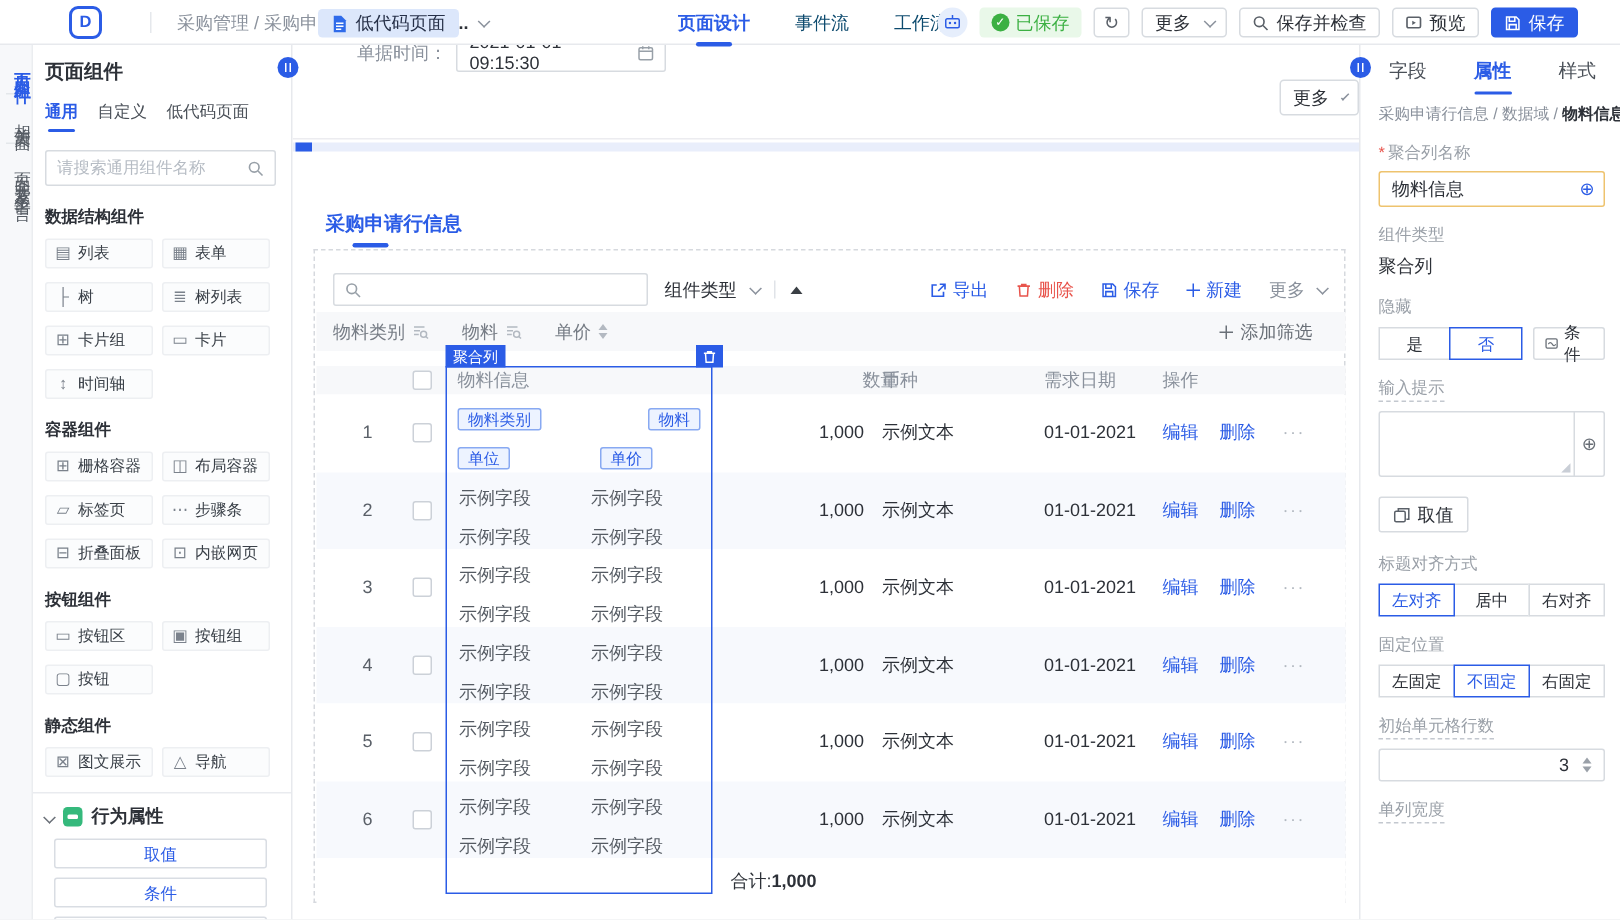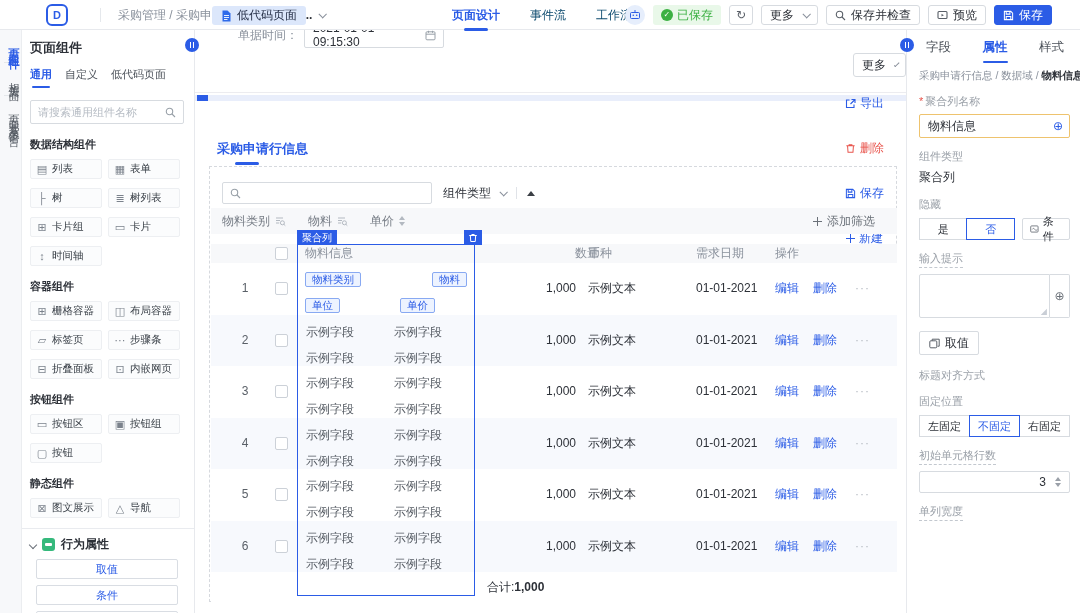--- a/index.html
+++ b/index.html
@@ -75,21 +75,21 @@
   .hscroll{position:absolute;left:0;top:65px;width:711px;height:6px;background:#e9eefb;}
   .hthumb{position:absolute;left:2px;top:0;width:11px;height:6px;background:#2b5ce6;}
   .cv-title{position:absolute;left:22px;top:110px;color:#2b5ce6;font-weight:bold;font-size:13px;}
   .cv-title::after{content:"";position:absolute;left:18px;bottom:-7px;width:24px;height:3px;border-radius:2px;background:#2b5ce6;}
   .card{position:absolute;left:14px;top:136px;width:688px;height:436px;border:1px dashed #d6d9de;background:#fff;}
   .tbar{position:absolute;left:12px;top:15px;right:12px;height:22px;display:flex;align-items:center;}
   .csearch{width:210px;height:22px;border:1px solid #d7dbe0;border-radius:2px;display:flex;align-items:center;padding:0 7px;}
   .filt{margin-left:11px;display:flex;align-items:center;gap:10px;}
   .vdiv{width:1px;height:12px;background:#e0e3e8;}
   .triup{width:0;height:0;border-left:4px solid transparent;border-right:4px solid transparent;border-bottom:5px solid #3a3f45;cursor:pointer;}
-  .acts{margin-left:auto;display:flex;align-items:center;gap:28px;flex-direction:column;}
+  .acts{margin-left:auto;display:flex;align-items:center;gap:18px;}
   .act{display:flex;align-items:center;gap:4px;cursor:pointer;color:#2b5ce6;white-space:nowrap;}
   .act.red{color:#e8544c;}
   .act.gray{color:#8a919c;}
   .plus{position:relative;width:9px;height:9px;flex:none;}
   .plus::before{content:"";position:absolute;left:0;top:4px;width:9px;height:1.4px;background:currentColor;}
   .plus::after{content:"";position:absolute;left:4px;top:0;width:1.4px;height:9px;background:currentColor;}
   .cfg{position:absolute;left:1px;top:41px;width:686px;height:26px;background:#f7f8fa;display:flex;align-items:center;color:#767c85;}
   .cfg .fitem{display:flex;align-items:center;gap:5px;margin-right:22px;cursor:pointer;}
   .sorti{display:inline-flex;flex-direction:column;gap:2px;}
   .sorti i{width:0;height:0;border-left:3.5px solid transparent;border-right:3.5px solid transparent;display:block;}
@@ -642,20 +642,25 @@
             <rect x="0.8" y="2.8" width="7" height="7" rx="1" fill="none" stroke="#5a6068" stroke-width="1"></rect>
             <path d="M3.2 2.8V1.2h7v7H8.6" fill="none" stroke="#5a6068" stroke-width="1"></path>
           </svg>
         <span>取值</span>
       </div>
     </div>
 
 
     <div class="rpad">
       <div class="flabel" style="margin-top:13px;">标题对齐方式</div>
+      <div class="segrow">
+        <span class="seg f1 on">左对齐</span>
+        <span class="seg f1">居中</span>
+        <span class="seg f1">右对齐</span>
+      </div>
 
       <div class="flabel">固定位置</div>
       <div class="segrow">
         <span class="seg f1">左固定</span>
         <span class="seg f1 on">不固定</span>
         <span class="seg f1">右固定</span>
       </div>
 
       <span class="flabel dash">初始单元格行数</span>
       <div class="numin">

